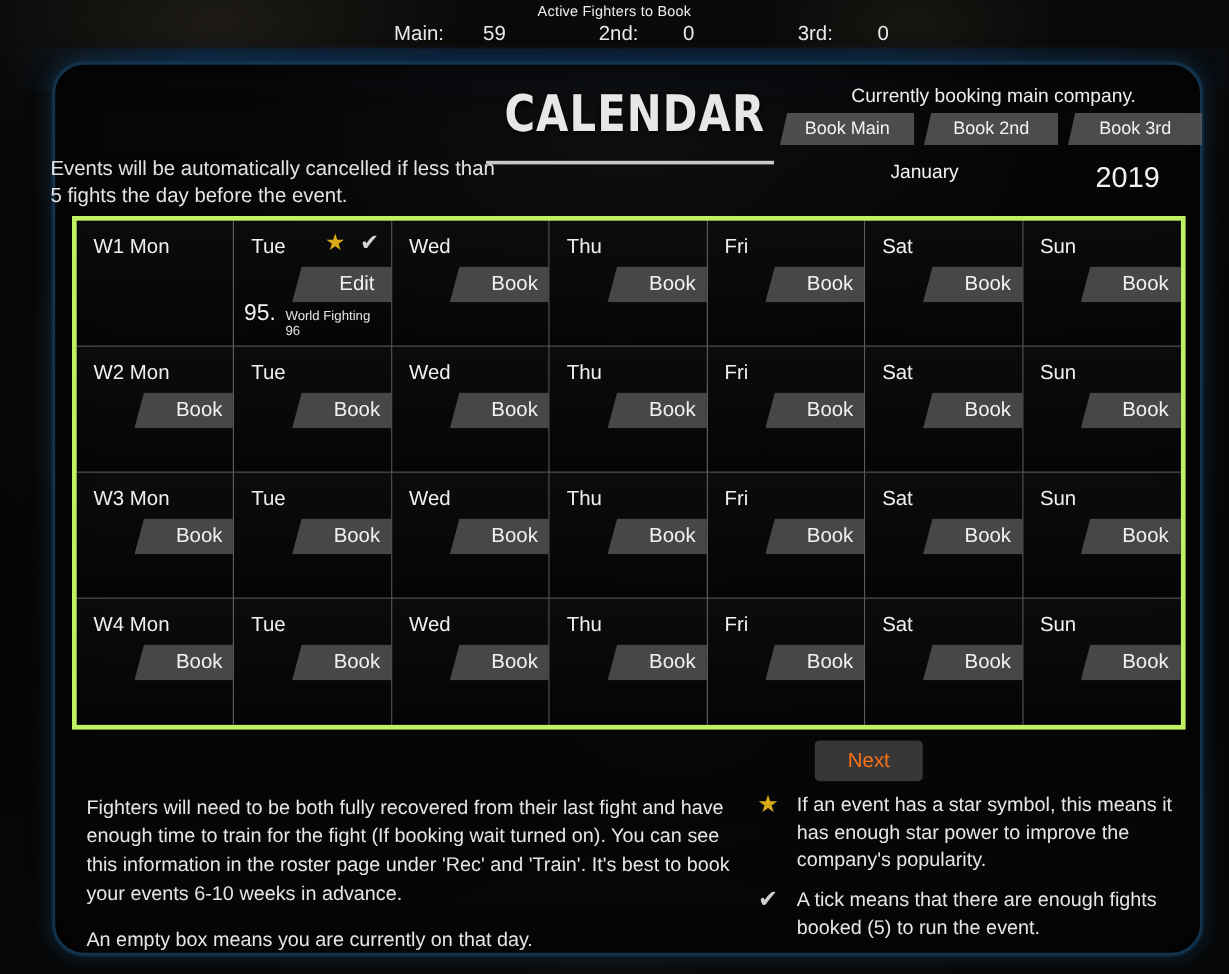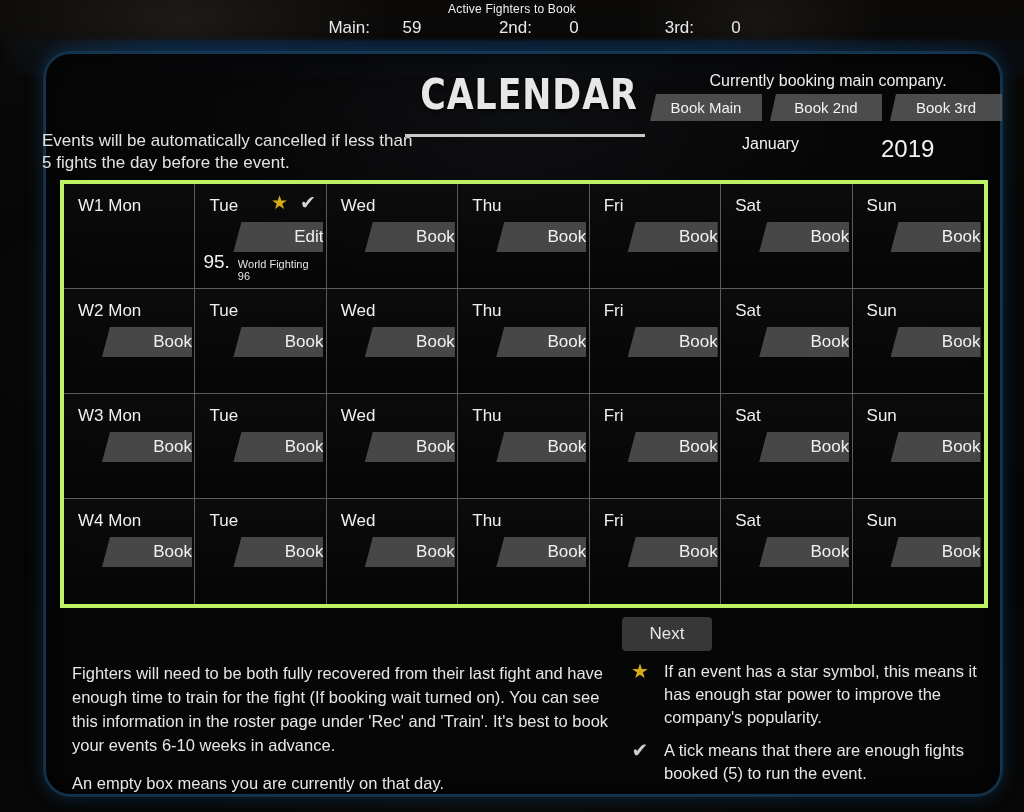--- a/index.html
+++ b/index.html
@@ -136,21 +136,21 @@
   #book-switch .skewbtn { flex: 1; }
 
   #month-label {
     position: absolute;
     left: 742px; top: 135px;
     font-size: 16px;
     color: #f2f2f2;
   }
   #year-label {
     position: absolute;
-    left: 881px; top: 135px;
+    left: 913px; top: 135px;
     font-size: 24px;
     color: #f2f2f2;
   }
 
   
   #grid {
     position: absolute;
     left: 60px; top: 180px;
     width: 928px; height: 428px;
     display: grid;
@@ -170,24 +170,24 @@
   .cell:nth-child(n+22) { border-bottom: none; }
 
   .daylabel {
     position: absolute;
     left: 14px; top: 12px;
     font-size: 17px;
     color: #f0f0f0;
   }
   .cellbtn {
     position: absolute;
-    left: 38px; top: 38px;
+    left: 48px; top: 38px;
     width: 90px; height: 30px;
     line-height: 30px;
-    text-align: right;
+    text-align: center;
     padding-left: 18px;
     font-size: 17px;
     color: #f1f1f1;
     background: rgba(96,96,96,.72);
     cursor: pointer;
     clip-path: polygon(8px 0, 100% 0, 100% 100%, 0 100%);
   }
   .icons {
     position: absolute;
     right: 10px; top: 9px;
@@ -205,26 +205,26 @@
     display: flex;
     align-items: baseline;
     gap: 8px;
   }
   .event-rating { font-size: 19px; color: #f3f3f3; }
   .event-name { font-size: 11px; color: #e4e4e4; }
 
   
   #next-btn {
     position: absolute;
-    left: 622px; top: 617px;
+    left: 679px; top: 617px;
     width: 90px; height: 34px;
     line-height: 34px;
     text-align: center;
     font-size: 17px;
-    color: #e5e5e5;
+    color: #f97316;
     background: rgba(58,58,58,.95);
     border-radius: 4px;
     cursor: pointer;
   }
 
   
   #footer-left {
     position: absolute;
     left: 72px; top: 661px;
     width: 545px;

